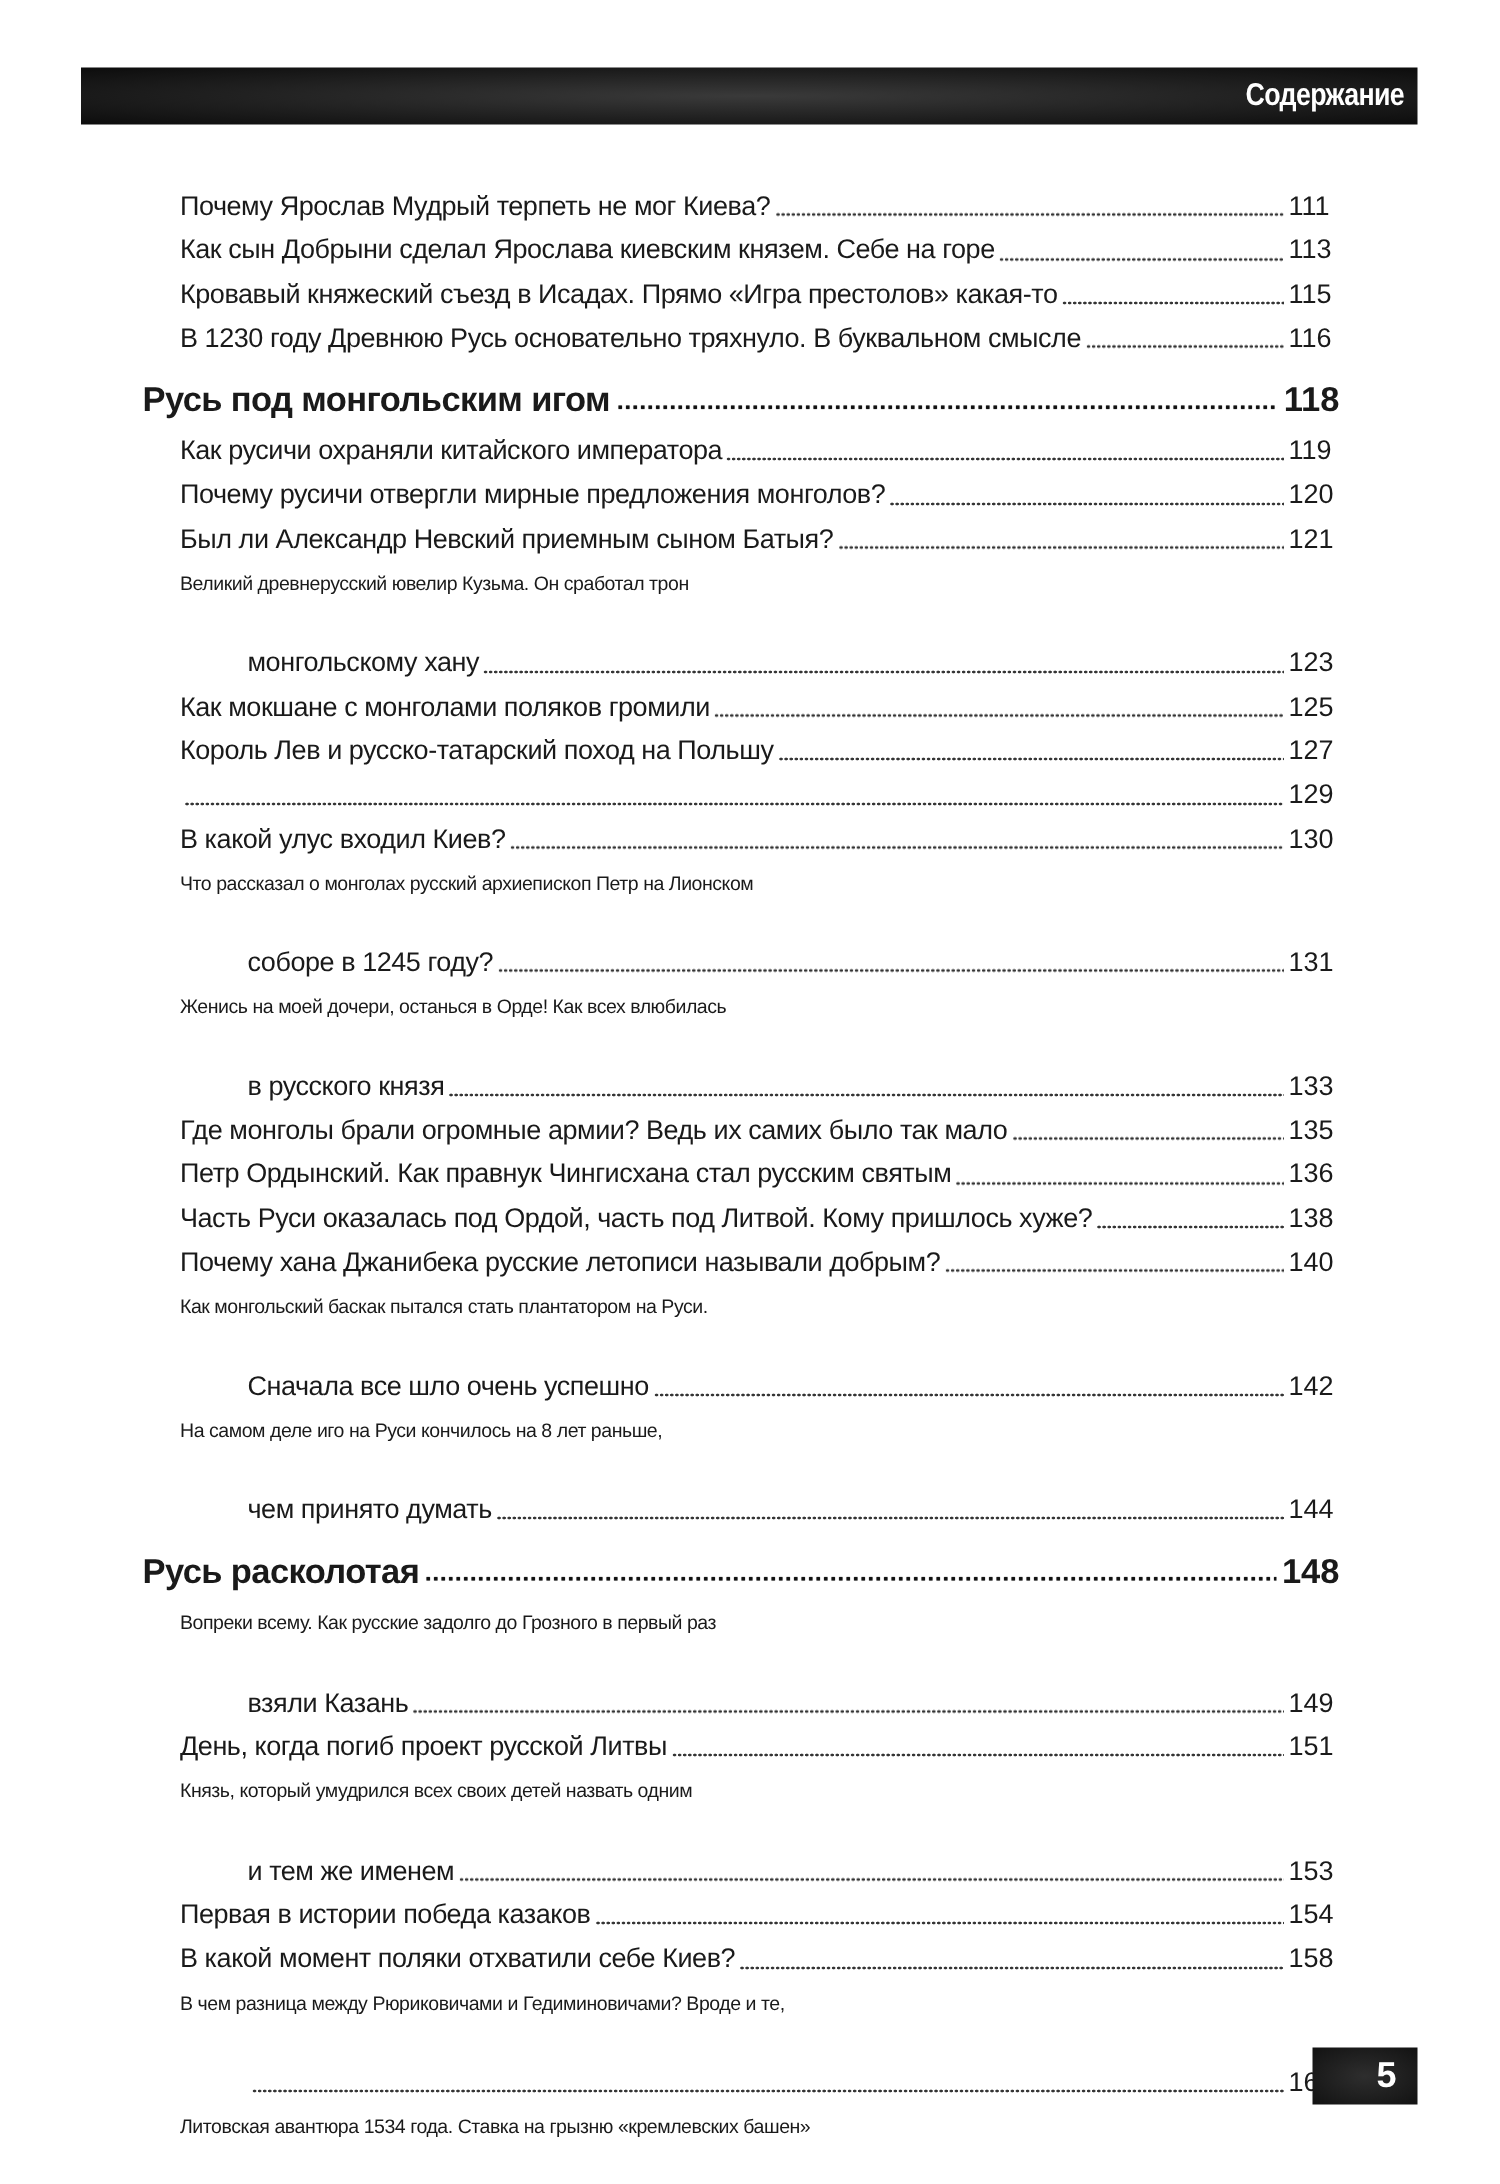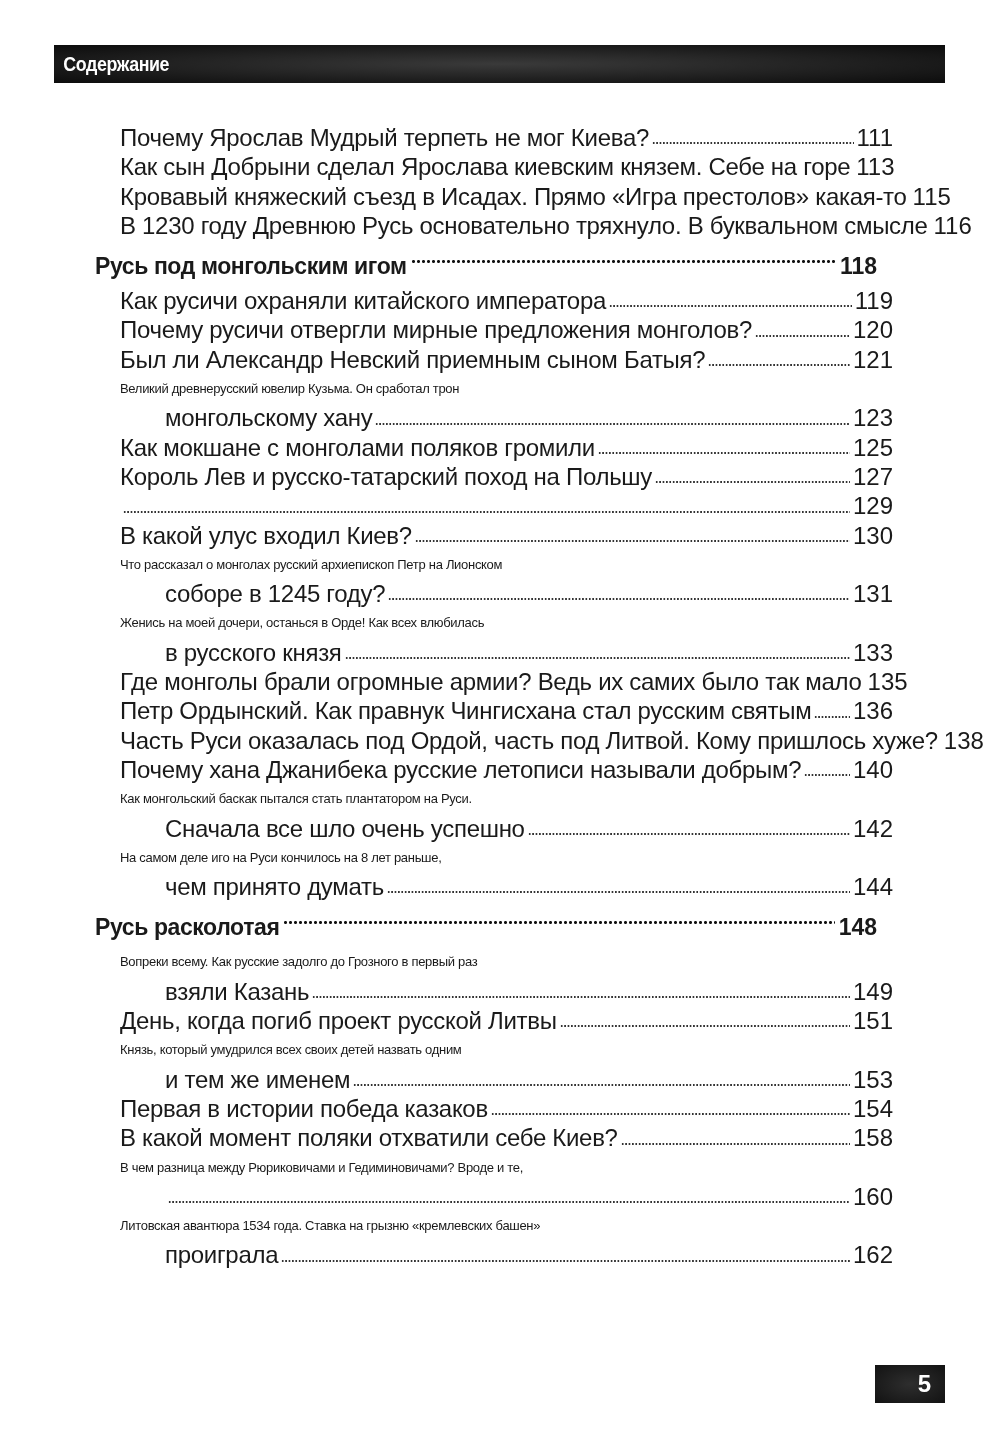--- a/index.html
+++ b/index.html
@@ -1,44 +1,44 @@
 <!DOCTYPE html>
 <html><head>
 <meta charset="utf-8">
 <style>
   html, body { margin: 0; padding: 0; background: #ffffff; }
   body { width: 1000px; height: 1456px; position: relative; overflow: hidden;
          font-family: "Liberation Sans", "DejaVu Sans", sans-serif; color: #1a1a1a; }
   .header-bar {
     position: absolute; left: 54px; top: 45px; width: 891px; height: 38px;
     background: radial-gradient(ellipse at 50% 50%, #3a3a3a 0%, #1e1e1e 60%, #0c0c0c 100%);
-    display: flex; align-items: center; justify-content: flex-start;
+    display: flex; align-items: center; justify-content: flex-end;
   }
   .header-title {
     color: #ffffff; font-weight: bold; font-size: 21px; letter-spacing: -0.5px;
     font-family: "Liberation Sans", sans-serif; transform: scaleX(0.85);
   }
   .toc { position: absolute; left: 95px; top: 123px; width: 798px; }
   .row {
-    display: flex; align-items: flex-end; font-size: 24px; line-height: 29.3px;
+    display: flex; align-items: flex-end; font-size: 18px; line-height: 29.3px;
     height: 29.3px; padding-left: 25px; white-space: nowrap;
   }
-  .row.cont { padding-left: 70px; }
+  .row.cont { padding-left: 70px; margin-top: 24px; }
   .row .txt { flex: 0 0 auto; letter-spacing: -0.3px; }
   .row .dots {
     flex: 1 1 auto; overflow: hidden; margin: 0 3px 7px 3px; height: 4px;
     background-image: radial-gradient(circle, #333 0.9px, transparent 1.1px);
     background-size: 3.4px 4px; background-repeat: repeat-x; background-position: left center;
   }
   .row .pg { flex: 0 0 auto; min-width: 34px; text-align: left; }
   .line-only { display: block; font-size: 13px; line-height: 29.3px; height: 29.3px;
                padding-left: 25px; white-space: nowrap; letter-spacing: -0.3px; }
   .chapter {
-    display: flex; align-items: center; font-size: 23px; font-weight: bold;
-    height: 34px; line-height: 34px; white-space: nowrap; margin: 9px 16px 3px 0;
+    display: flex; align-items: flex-end; font-size: 23px; font-weight: bold;
+    height: 34px; line-height: 34px; white-space: nowrap; margin: 9px 0 3px 0;
   }
   .chapter .txt { flex: 0 0 auto; letter-spacing: -0.4px; }
   .chapter .dots {
     flex: 1 1 auto; margin: 0 4px 9px 4px; height: 5px;
     background-image: radial-gradient(circle, #111 1.3px, transparent 1.6px);
     background-size: 5px 5px; background-repeat: repeat-x;
   }
   .chapter .pg { flex: 0 0 auto; }
   .page-number-box {
     position: absolute; left: 875px; top: 1365px; width: 70px; height: 38px;

